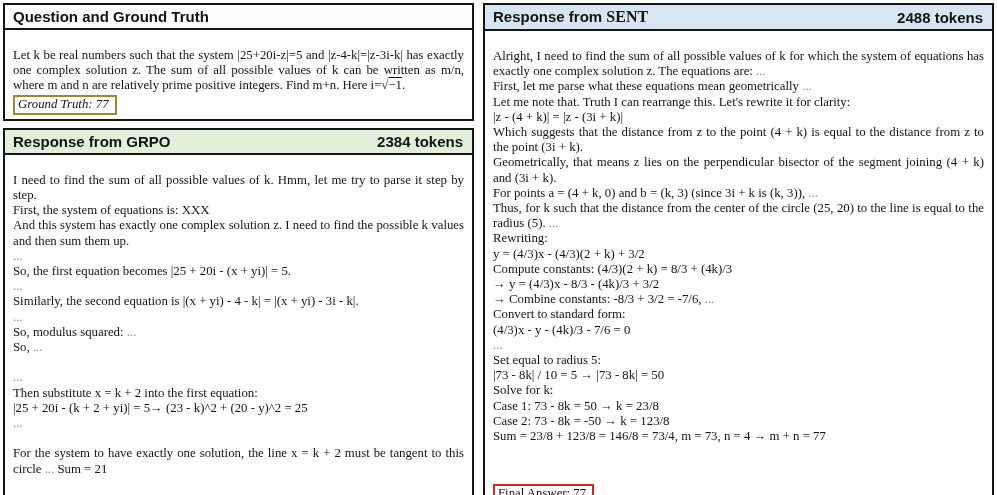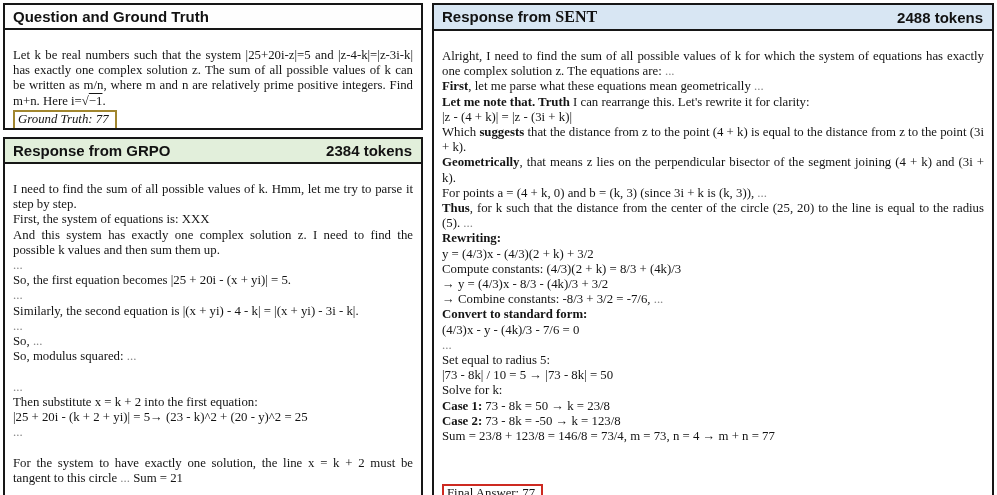--- a/index.html
+++ b/index.html
@@ -13,21 +13,21 @@
   .page {
     box-sizing: border-box;
     width: 997px;
     height: 495px;
     padding: 3px;
     display: flex;
     gap: 9px;
     background: #ffffff;
   }
   .col { display: flex; flex-direction: column; }
-  .col.left { width: 420px; gap: 7px; }
+  .col.left { width: 471px; gap: 7px; }
   .col.right { flex: 1; }
   .panel {
     box-sizing: border-box;
     border: 2px solid var(--panel-border, #161616);
     background: #ffffff;
     display: flex;
     flex-direction: column;
   }
   .panel.question { height: 127px; }
   .panel.grpo { flex: 1; }
@@ -57,21 +57,21 @@
     flex: 1;
     box-sizing: border-box;
     padding: 18px 8px 4px 8px;
     font-family: "Liberation Serif", serif;
     font-size: 12.8px;
     line-height: 15.2px;
     color: #141414;
     overflow: hidden;
   }
   .tline { text-align: justify; }
-  .tline .bold { font-weight: bold; }
+  .tline .bold { font-weight: normal; }
   .tline .gray { color: var(--muted-ellipsis, #8a8a8a); }
   .tline .overline { text-decoration: overline; }
   .abox {
     display: inline-block;
     border: 2px solid;
     padding: 0 6px 1px 3px;
     margin-top: 1px;
   }
   .abox.gold { border-color: var(--gold-box-border, #a1862f); font-style: italic; }
   .abox.red { border-color: var(--red-box-border, #cd2a21); margin-top: 40px; }
@@ -99,22 +99,22 @@
       </header>
       <div class="pbody">
           <div class="tline"><span>I need to find the sum of all possible values of k. Hmm, let me try to parse it step by step.</span></div>
           <div class="tline"><span>First, the system of equations is: XXX</span></div>
           <div class="tline"><span>And this system has exactly one complex solution z. I need to find the possible k values and then sum them up.</span></div>
           <div class="tline"><span class="gray">...</span></div>
           <div class="tline"><span>So, the first equation becomes |25 + 20i - (x + yi)| = 5.</span></div>
           <div class="tline"><span class="gray">...</span></div>
           <div class="tline"><span>Similarly, the second equation is |(x + yi) - 4 - k| = |(x + yi) - 3i - k|.</span></div>
           <div class="tline"><span class="gray">...</span></div>
+          <div class="tline"><span>So, modulus squared: </span><span class="gray">...</span></div>
           <div class="tline"><span>So, </span><span class="gray">...</span></div>
-          <div class="tline"><span>So, modulus squared: </span><span class="gray">...</span></div>
           <div class="tline">&nbsp;</div>
           <div class="tline"><span class="gray">...</span></div>
           <div class="tline"><span>Then substitute x = k + 2 into the first equation:</span></div>
           <div class="tline"><span>|25 + 20i - (k + 2 + yi)| = 5→ (23 - k)^2 + (20 - y)^2 = 25</span></div>
           <div class="tline"><span class="gray">...</span></div>
           <div class="tline">&nbsp;</div>
           <div class="tline"><span>For the system to have exactly one solution, the line x = k + 2 must be tangent to this circle </span><span class="gray">...</span><span> Sum = 21</span></div>
           <div class="tline"><span class="abox red"><span>Final Answer: 21</span></span></div>
         </div>
     </section>

